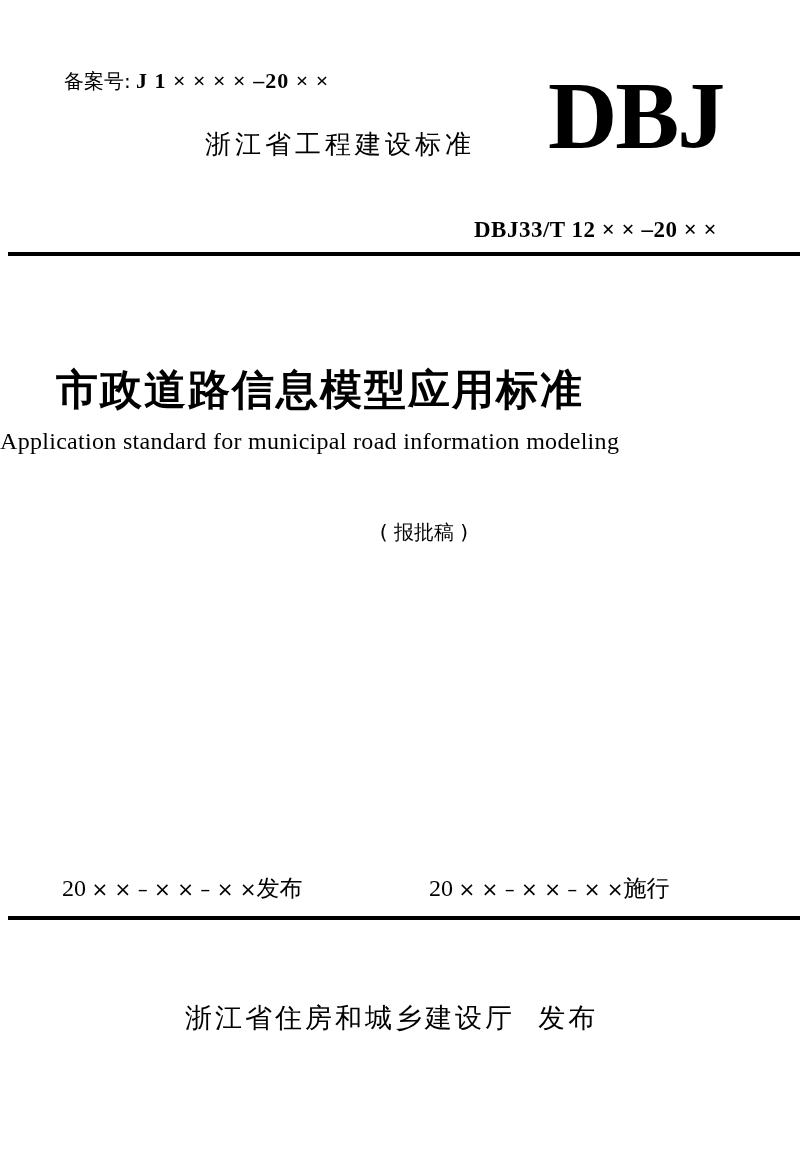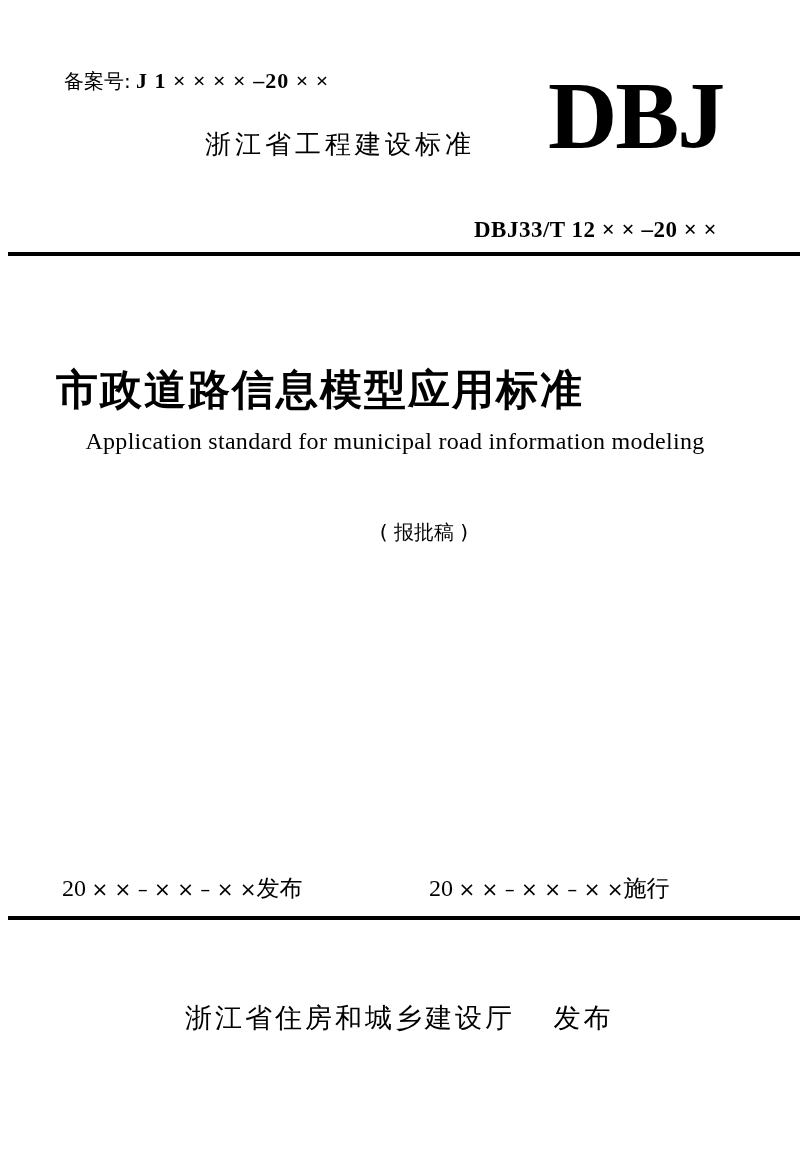--- a/index.html
+++ b/index.html
@@ -10,29 +10,29 @@
   .record { left: 64px; top: 68px; font-size: 21px; }
   .record .lbl { font-family: "DejaVu Sans", sans-serif; font-weight: normal; font-size: 20px; }
   .record .num { font-family: "Liberation Serif", serif; font-weight: bold; font-size: 22px; letter-spacing: 1px; }
   .prov-std { left: 205px; top: 127px; font-size: 26px; letter-spacing: 4px; text-align: center; }
   .dbj { left: 548px; top: 68px; font-size: 96px; font-weight: bold; line-height: 96px; letter-spacing: -2px; }
   .std-code { left: 474px; top: 217px; font-size: 23px; font-weight: bold; letter-spacing: 0.5px; }
   .rule { position: absolute; left: 8px; right: 0; height: 4px; background: #000; }
   .rule.top { top: 252px; }
   .rule.bottom { top: 916px; }
   .title-cn { left: 0; width: 640px; text-align: center; top: 362px; font-size: 42px; font-weight: bold; letter-spacing: 2px; font-family: "DejaVu Serif", serif; }
-  .title-en { left: 0; width: 790px; text-align: center; top: 428px; font-size: 24px; font-family: "Liberation Serif", serif; letter-spacing: 0.3px; }
+  .title-en { left: 0; width: 790px; top: 428px; font-size: 24px; font-family: "Liberation Serif", serif; letter-spacing: 0.3px; }
   .status { left: 0; width: 800px; text-align: center; top: 519px; font-size: 20px; margin-left: 24px; }
   .date { top: 873px; font-size: 22px; }
   .date .n { font-family: "Liberation Serif", serif; font-weight: normal; font-size: 24px; }
   .date .x { font-family: "DejaVu Sans", sans-serif; font-size: 20px; }
   .date .t { font-family: "DejaVu Sans", sans-serif; font-size: 23px; }
   .date-issue { left: 62px; }
   .date-impl { left: 429px; }
-  .publisher { left: 185px; top: 1000px; font-size: 27px; letter-spacing: 3px; font-family: Liberation Mono, monospace; }
+  .publisher { left: 185px; top: 1000px; font-size: 27px; letter-spacing: 3px; }
 </style>
 </head>
 <body>
 
 <div class="abs record">
   <span class="lbl">备案号:</span>
   <span class="num">J 1 × × × × –20 × ×</span>
 </div>
 
 <div class="abs sans prov-std">浙江省工程建设标准</div>

